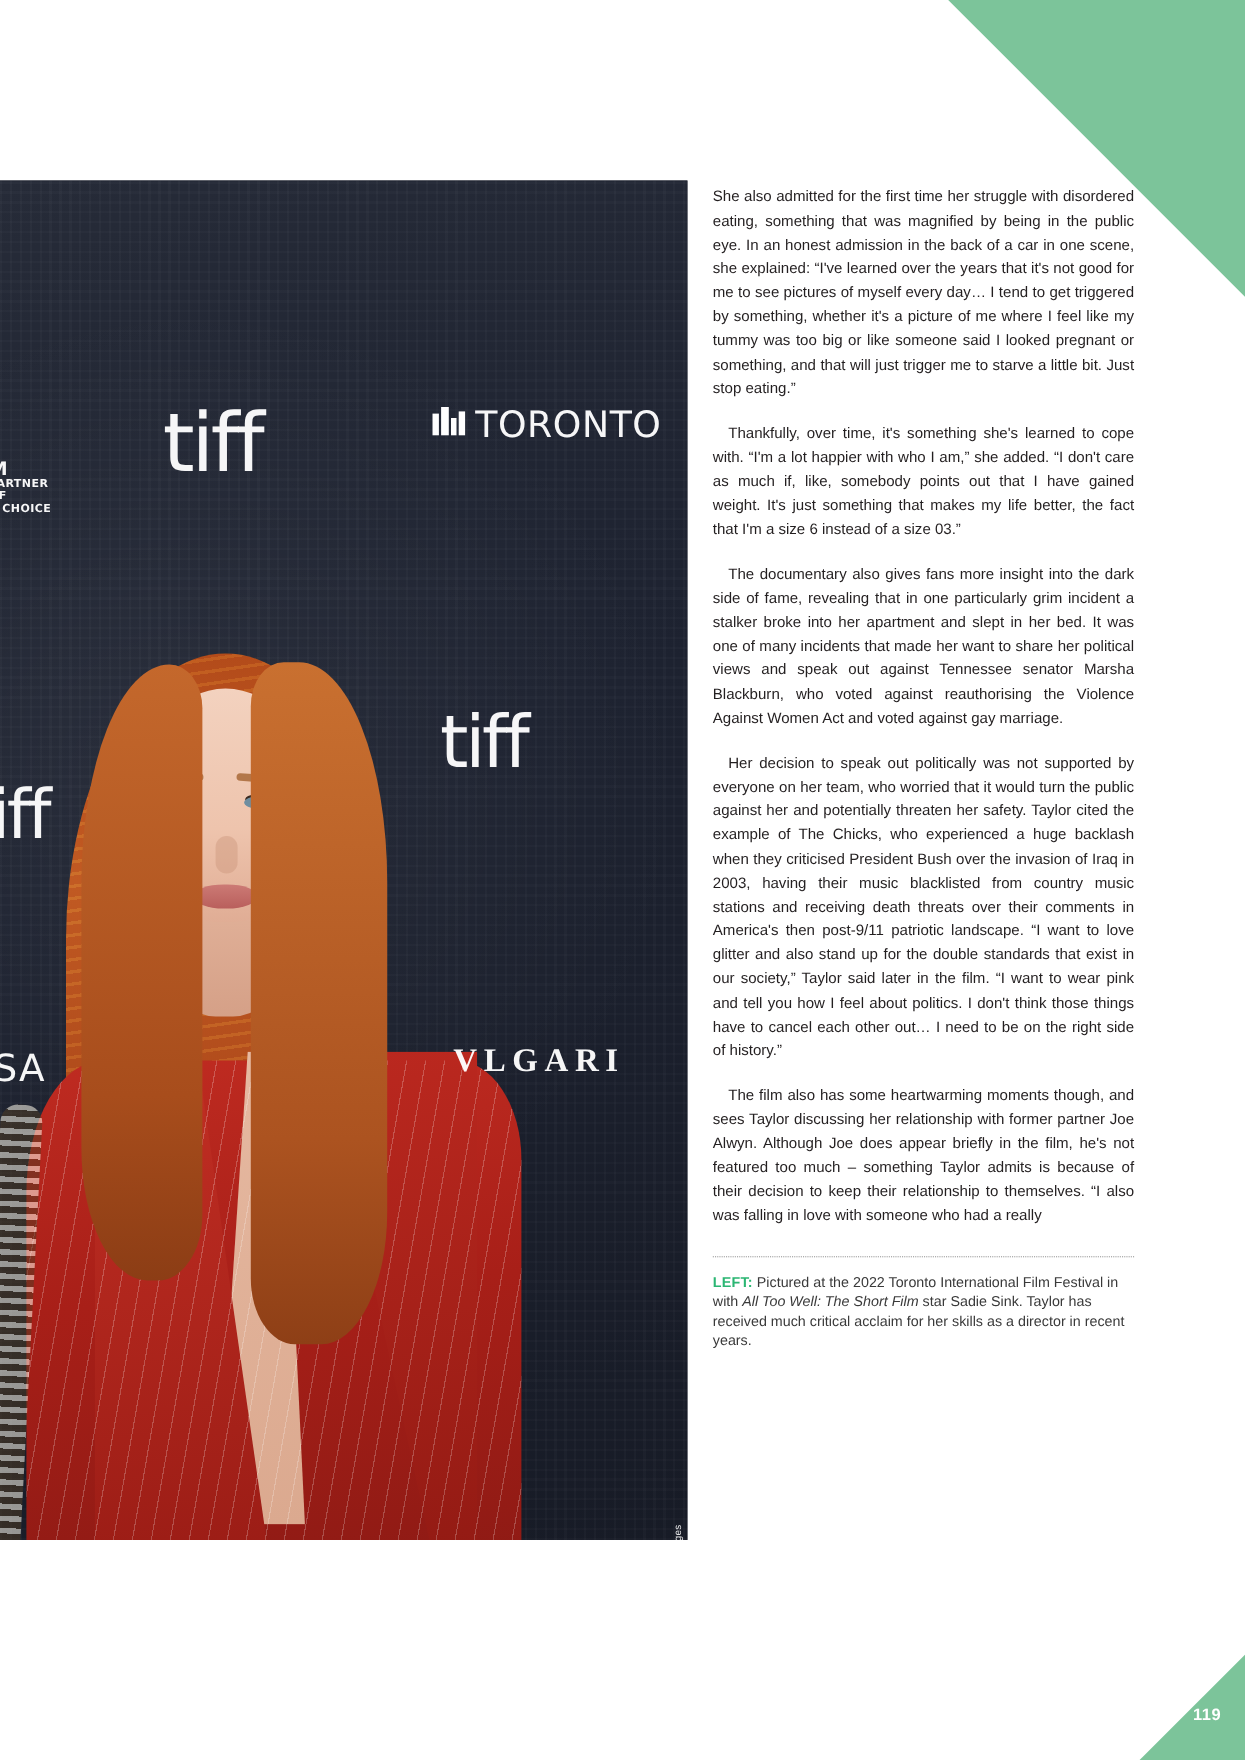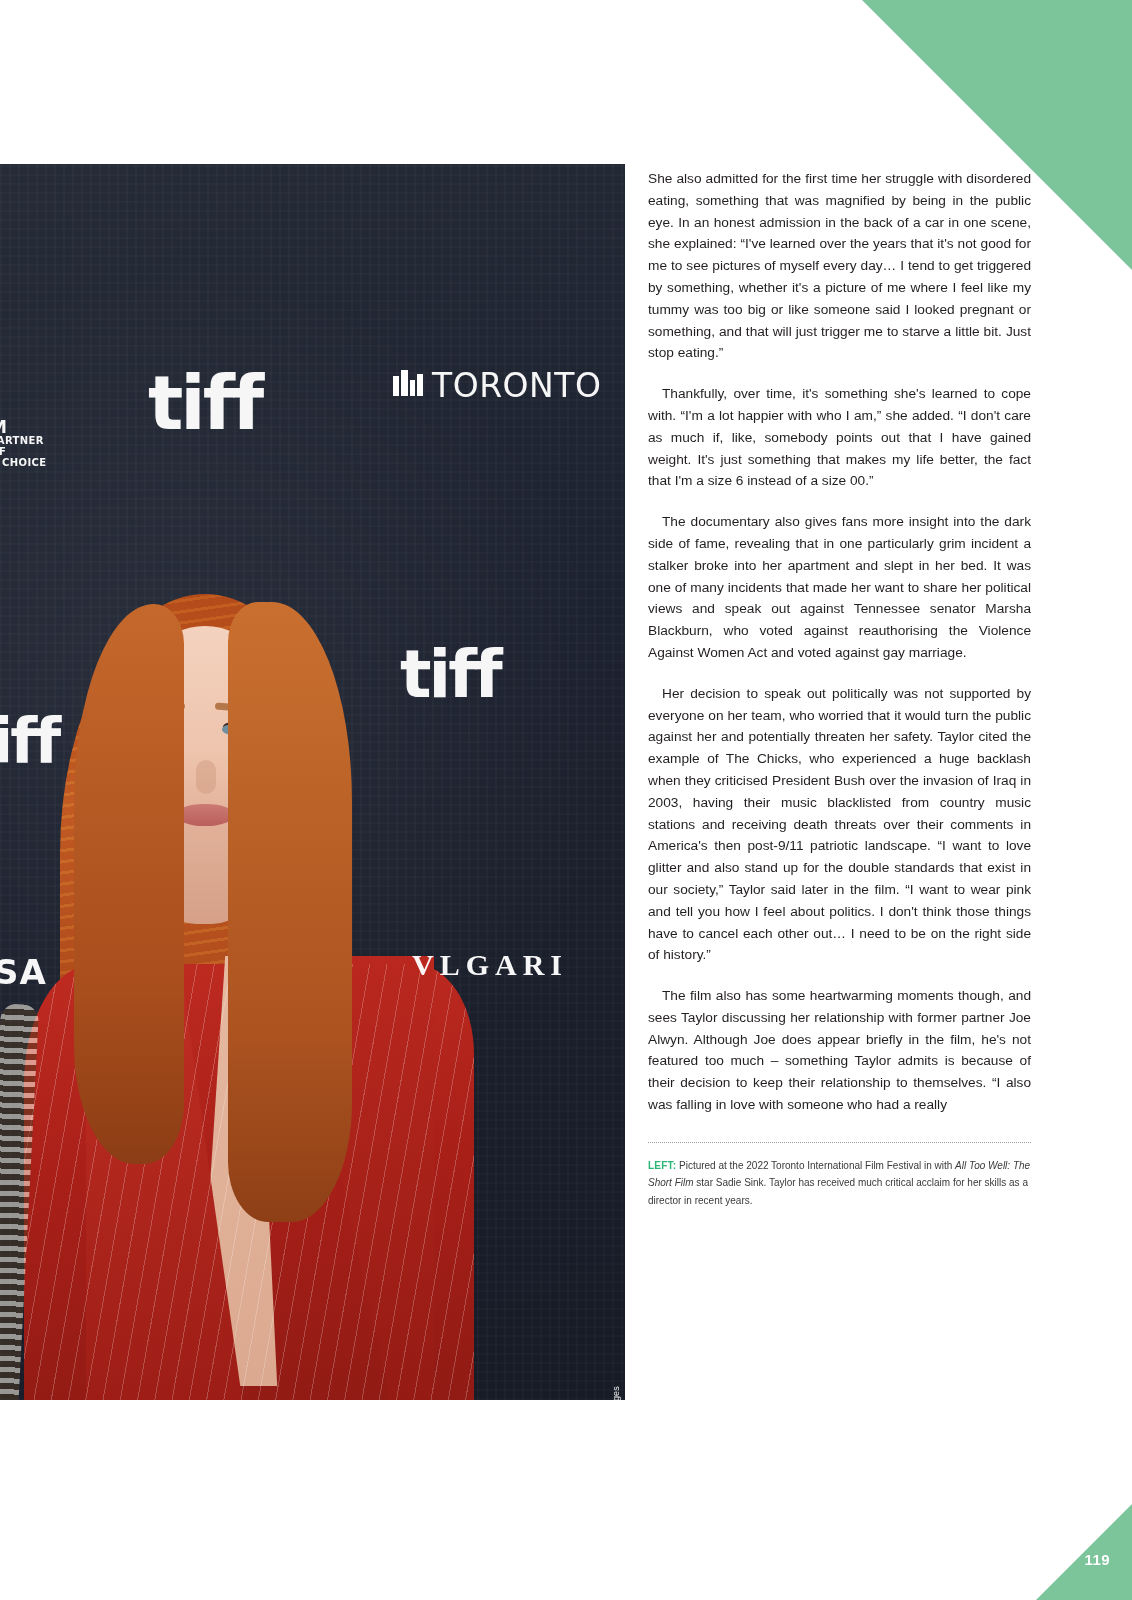--- a/index.html
+++ b/index.html
@@ -71,21 +71,21 @@
     position: absolute;
     inset: 0;
     background-image:
       repeating-linear-gradient(90deg, rgba(255,255,255,0.022) 0 2px, rgba(0,0,0,0) 2px 9px),
       repeating-linear-gradient(0deg, rgba(255,255,255,0.018) 0 2px, rgba(0,0,0,0) 2px 9px);
   }
   .logo {
     position: absolute;
     color: #ffffff;
     font-family: "DejaVu Sans", sans-serif;
-    font-weight: 700;
+    font-weight: 400;
     letter-spacing: -1px;
     opacity: 0.96;
   }
   .logo-tiff-1 { left: 148px; top: 196px; font-size: 74px; letter-spacing: -3px; }
   .logo-tiff-2 { left: 400px; top: 472px; font-size: 66px; letter-spacing: -3px; }
   .logo-tiff-3 { left: -8px; top: 540px; font-size: 62px; letter-spacing: -3px; }
   .logo-toronto {
     left: 432px; top: 202px; font-size: 33px; letter-spacing: 0.5px; font-weight: 400;
   }
   .logo-toronto-mark {
@@ -281,21 +281,21 @@
   }
   .body-text p + p { text-indent: 14px; margin-top: 19px; }
 
   .caption-rule {
     margin-top: 26px;
     border-top: 1px dotted #9a9a9a;
     height: 0;
   }
   .caption {
     margin-top: 14px;
-    font-size: 10px;
+    font-size: 13px;
     line-height: 17.6px;
     color: #3a3a3a;
     text-align: left;
   }
   .caption .lead {
     color: #2bb673;
     font-weight: 700;
     letter-spacing: 0.2px;
   }
   .caption .ital { font-style: italic; }
@@ -361,21 +361,21 @@
 
   <div class="photo-credit">
     
     <span>Getty Images</span>
   </div>
 </div>
 
 <div class="text-col">
   <div class="body-text">
     <p>She also admitted for the first time her struggle with disordered eating, something that was magnified by being in the public eye. In an honest admission in the back of a car in one scene, she explained: “I've learned over the years that it's not good for me to see pictures of myself every day… I tend to get triggered by something, whether it's a picture of me where I feel like my tummy was too big or like someone said I looked pregnant or something, and that will just trigger me to starve a little bit. Just stop eating.”</p>
-    <p>Thankfully, over time, it's something she's learned to cope with. “I'm a lot happier with who I am,” she added. “I don't care as much if, like, somebody points out that I have gained weight. It's just something that makes my life better, the fact that I'm a size 6 instead of a size 00.”</p>
+    <p>Thankfully, over time, it's something she's learned to cope with. “I'm a lot happier with who I am,” she added. “I don't care as much if, like, somebody points out that I have gained weight. It's just something that makes my life better, the fact that I'm a size 6 instead of a size 03.”</p>
     <p>The documentary also gives fans more insight into the dark side of fame, revealing that in one particularly grim incident a stalker broke into her apartment and slept in her bed. It was one of many incidents that made her want to share her political views and speak out against Tennessee senator Marsha Blackburn, who voted against reauthorising the Violence Against Women Act and voted against gay marriage.</p>
     <p>Her decision to speak out politically was not supported by everyone on her team, who worried that it would turn the public against her and potentially threaten her safety. Taylor cited the example of The Chicks, who experienced a huge backlash when they criticised President Bush over the invasion of Iraq in 2003, having their music blacklisted from country music stations and receiving death threats over their comments in America's then post-9/11 patriotic landscape. “I want to love glitter and also stand up for the double standards that exist in our society,” Taylor said later in the film. “I want to wear pink and tell you how I feel about politics. I don't think those things have to cancel each other out… I need to be on the right side of history.”</p>
     <p>The film also has some heartwarming moments though, and sees Taylor discussing her relationship with former partner Joe Alwyn. Although Joe does appear briefly in the film, he's not featured too much – something Taylor admits is because of their decision to keep their relationship to themselves. “I also was falling in love with someone who had a really</p>
   </div>
 
   <div class="caption-rule"></div>
 
   <div class="caption">
     <span class="lead">LEFT:</span><span> Pictured at the 2022 Toronto International Film Festival in with </span><span class="ital">All Too Well: The Short Film</span><span> star Sadie Sink. Taylor has received much critical acclaim for her skills as a director in recent years.</span>
   </div>

